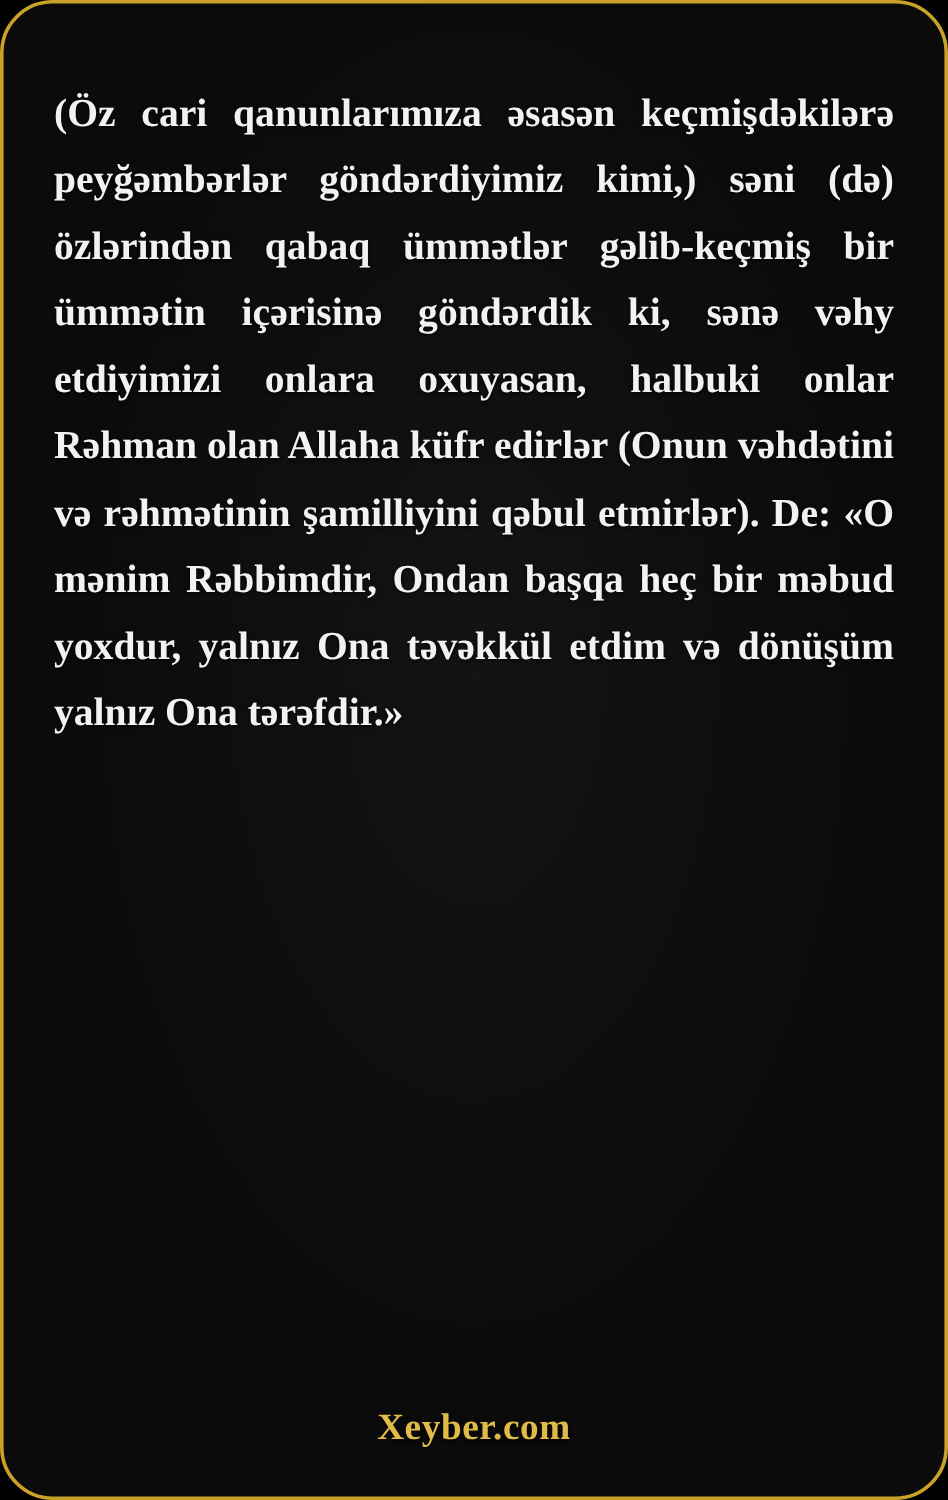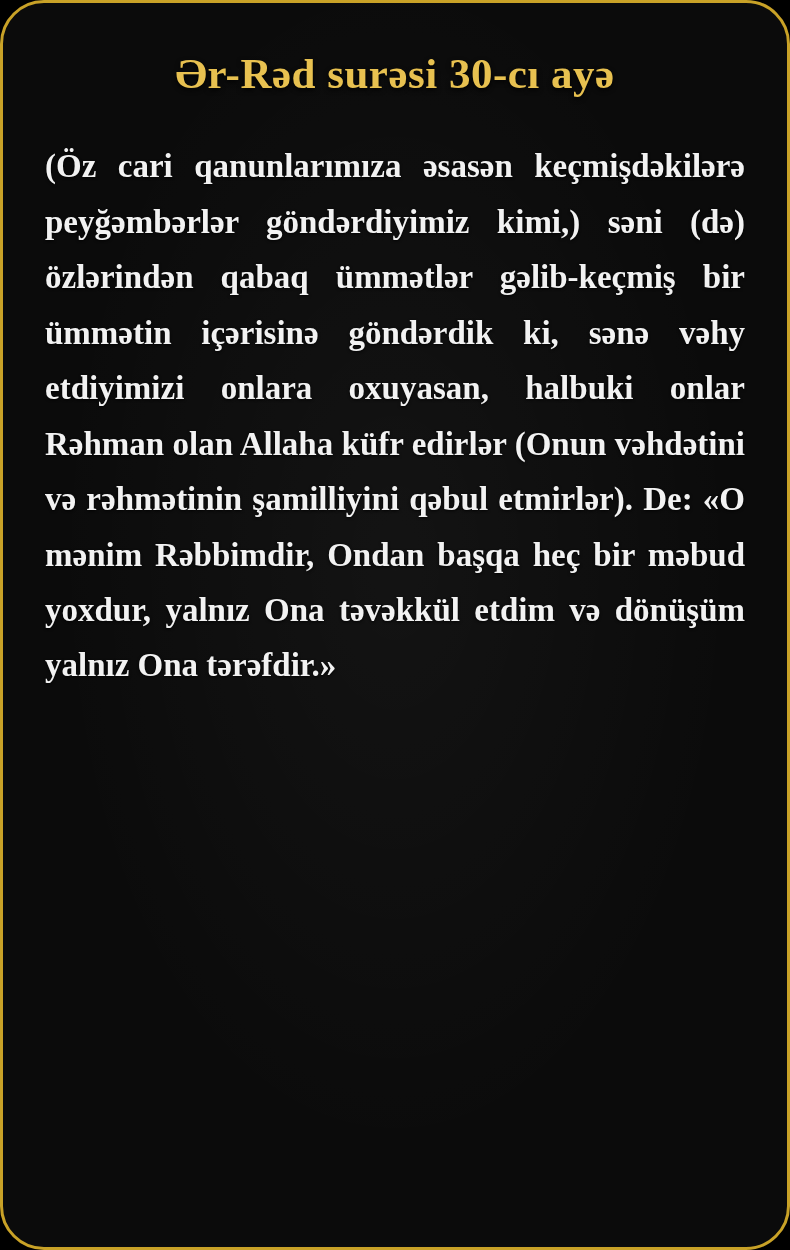--- a/index.html
+++ b/index.html
@@ -84,20 +84,20 @@
     letter-spacing: 0.5px;
     padding-bottom: 40px;
     text-shadow: 0 2px 4px rgba(0,0,0,0.9);
   }
 </style>
 </head>
 <body>
 
 <div class="card">
 
-  <div class="title">Ər-Rəd surəsi 30-cı ayə</div>
 
   <div class="divider"></div>
 
   <div class="body-text">(Öz cari qanunlarımıza əsasən keçmişdəkilərə peyğəmbərlər göndərdiyimiz kimi,) səni (də) özlərindən qabaq ümmətlər gəlib-keçmiş bir ümmətin içərisinə göndərdik ki, sənə vəhy etdiyimizi onlara oxuyasan, halbuki onlar Rəhman olan Allaha küfr edirlər (Onun vəhdətini və rəhmətinin şamilliyini qəbul etmirlər). De: «O mənim Rəbbimdir, Ondan başqa heç bir məbud yoxdur, yalnız Ona təvəkkül etdim və dönüşüm yalnız Ona tərəfdir.»</div>
 
+  <div class="footer">Xeyber.com</div>
 
 </div>
 
 </body></html>

